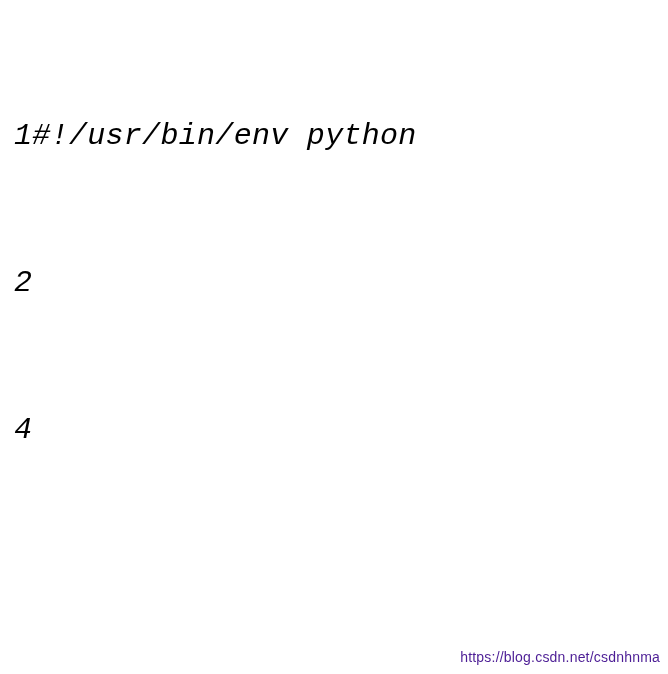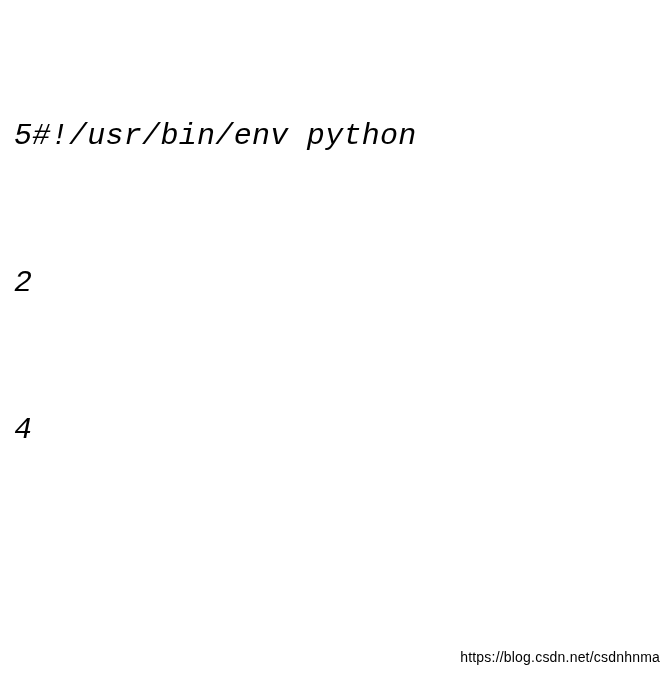--- a/index.html
+++ b/index.html
@@ -30,29 +30,29 @@
     height: 49px;
   }
   .watermark {
     position: absolute;
     right: 8px;
     bottom: 9px;
     font-family: "Liberation Sans", "DejaVu Sans", sans-serif;
     font-size: 14px;
     font-style: normal;
     letter-spacing: 0.2px;
-    color: #000000;
+    color: #4c1d95;
     white-space: nowrap;
   }
 </style>
 </head>
 <body>
 
 <div class="code-listing">
-  <div class="code-line">5#!/usr/bin/env python</div>
+  <div class="code-line">1#!/usr/bin/env python</div>
   <div class="code-line">2</div>
   <div class="code-line">4</div>
   
   
   
   
   
   
   
   

